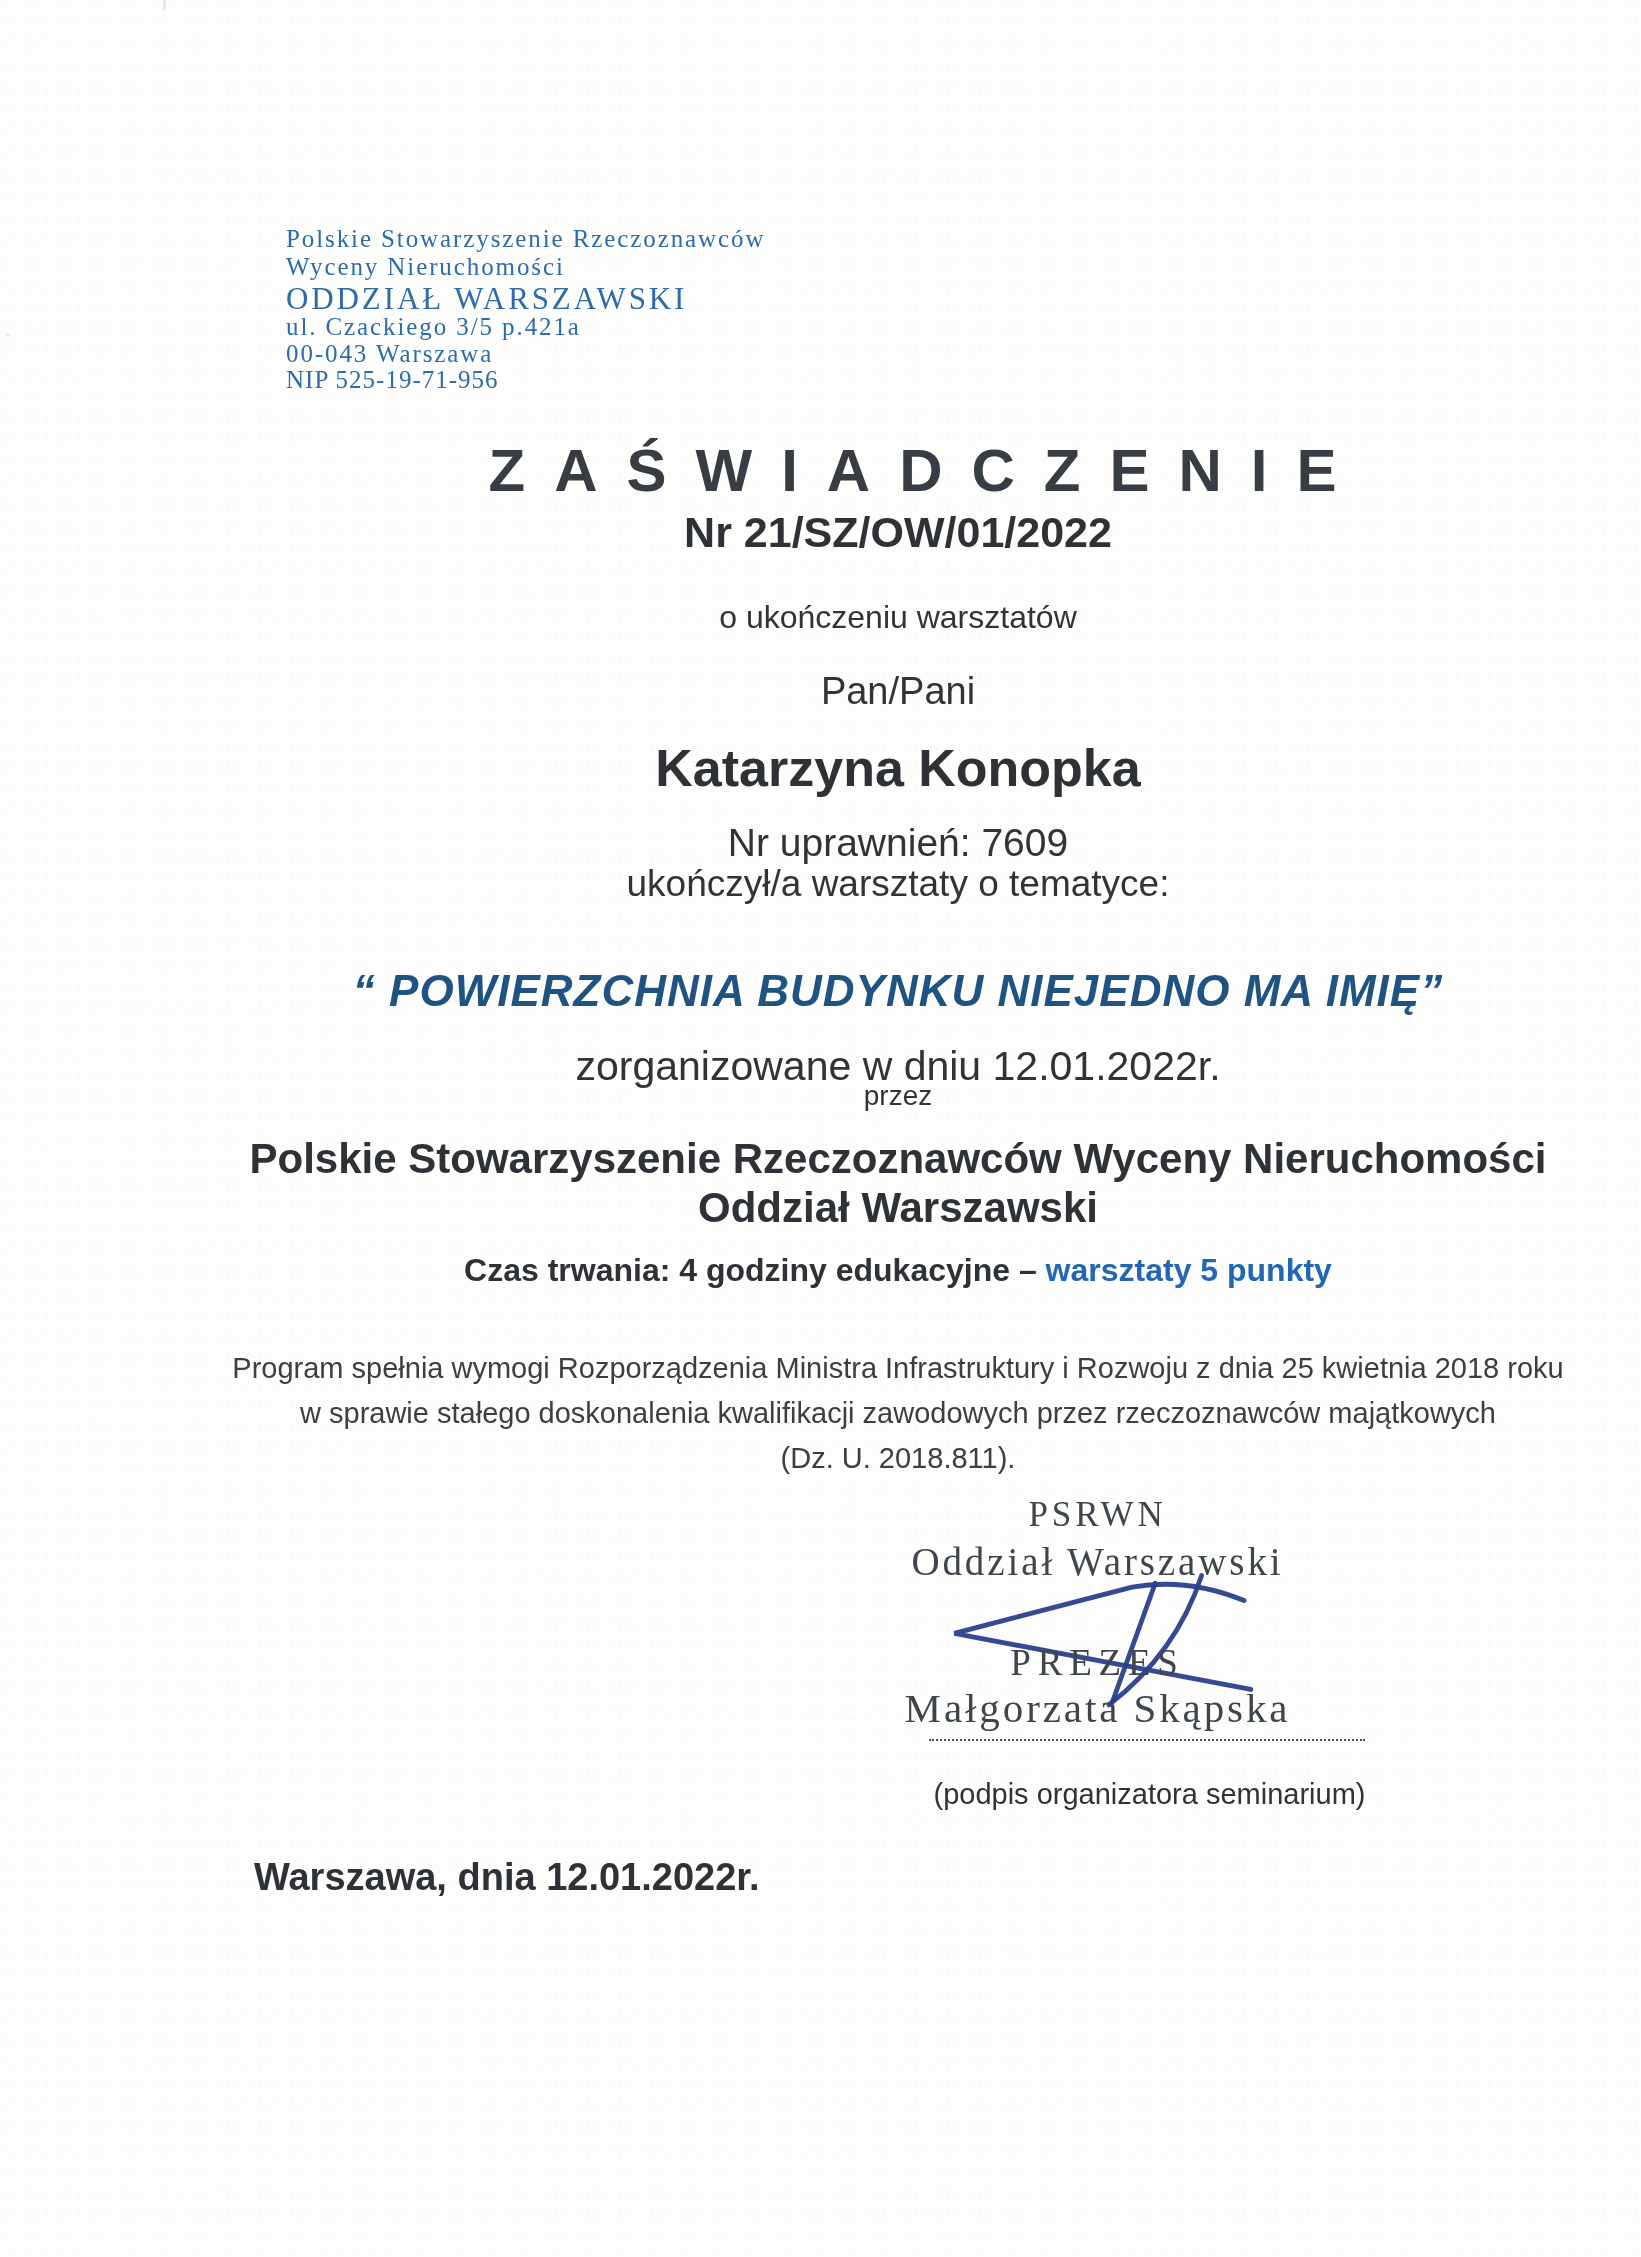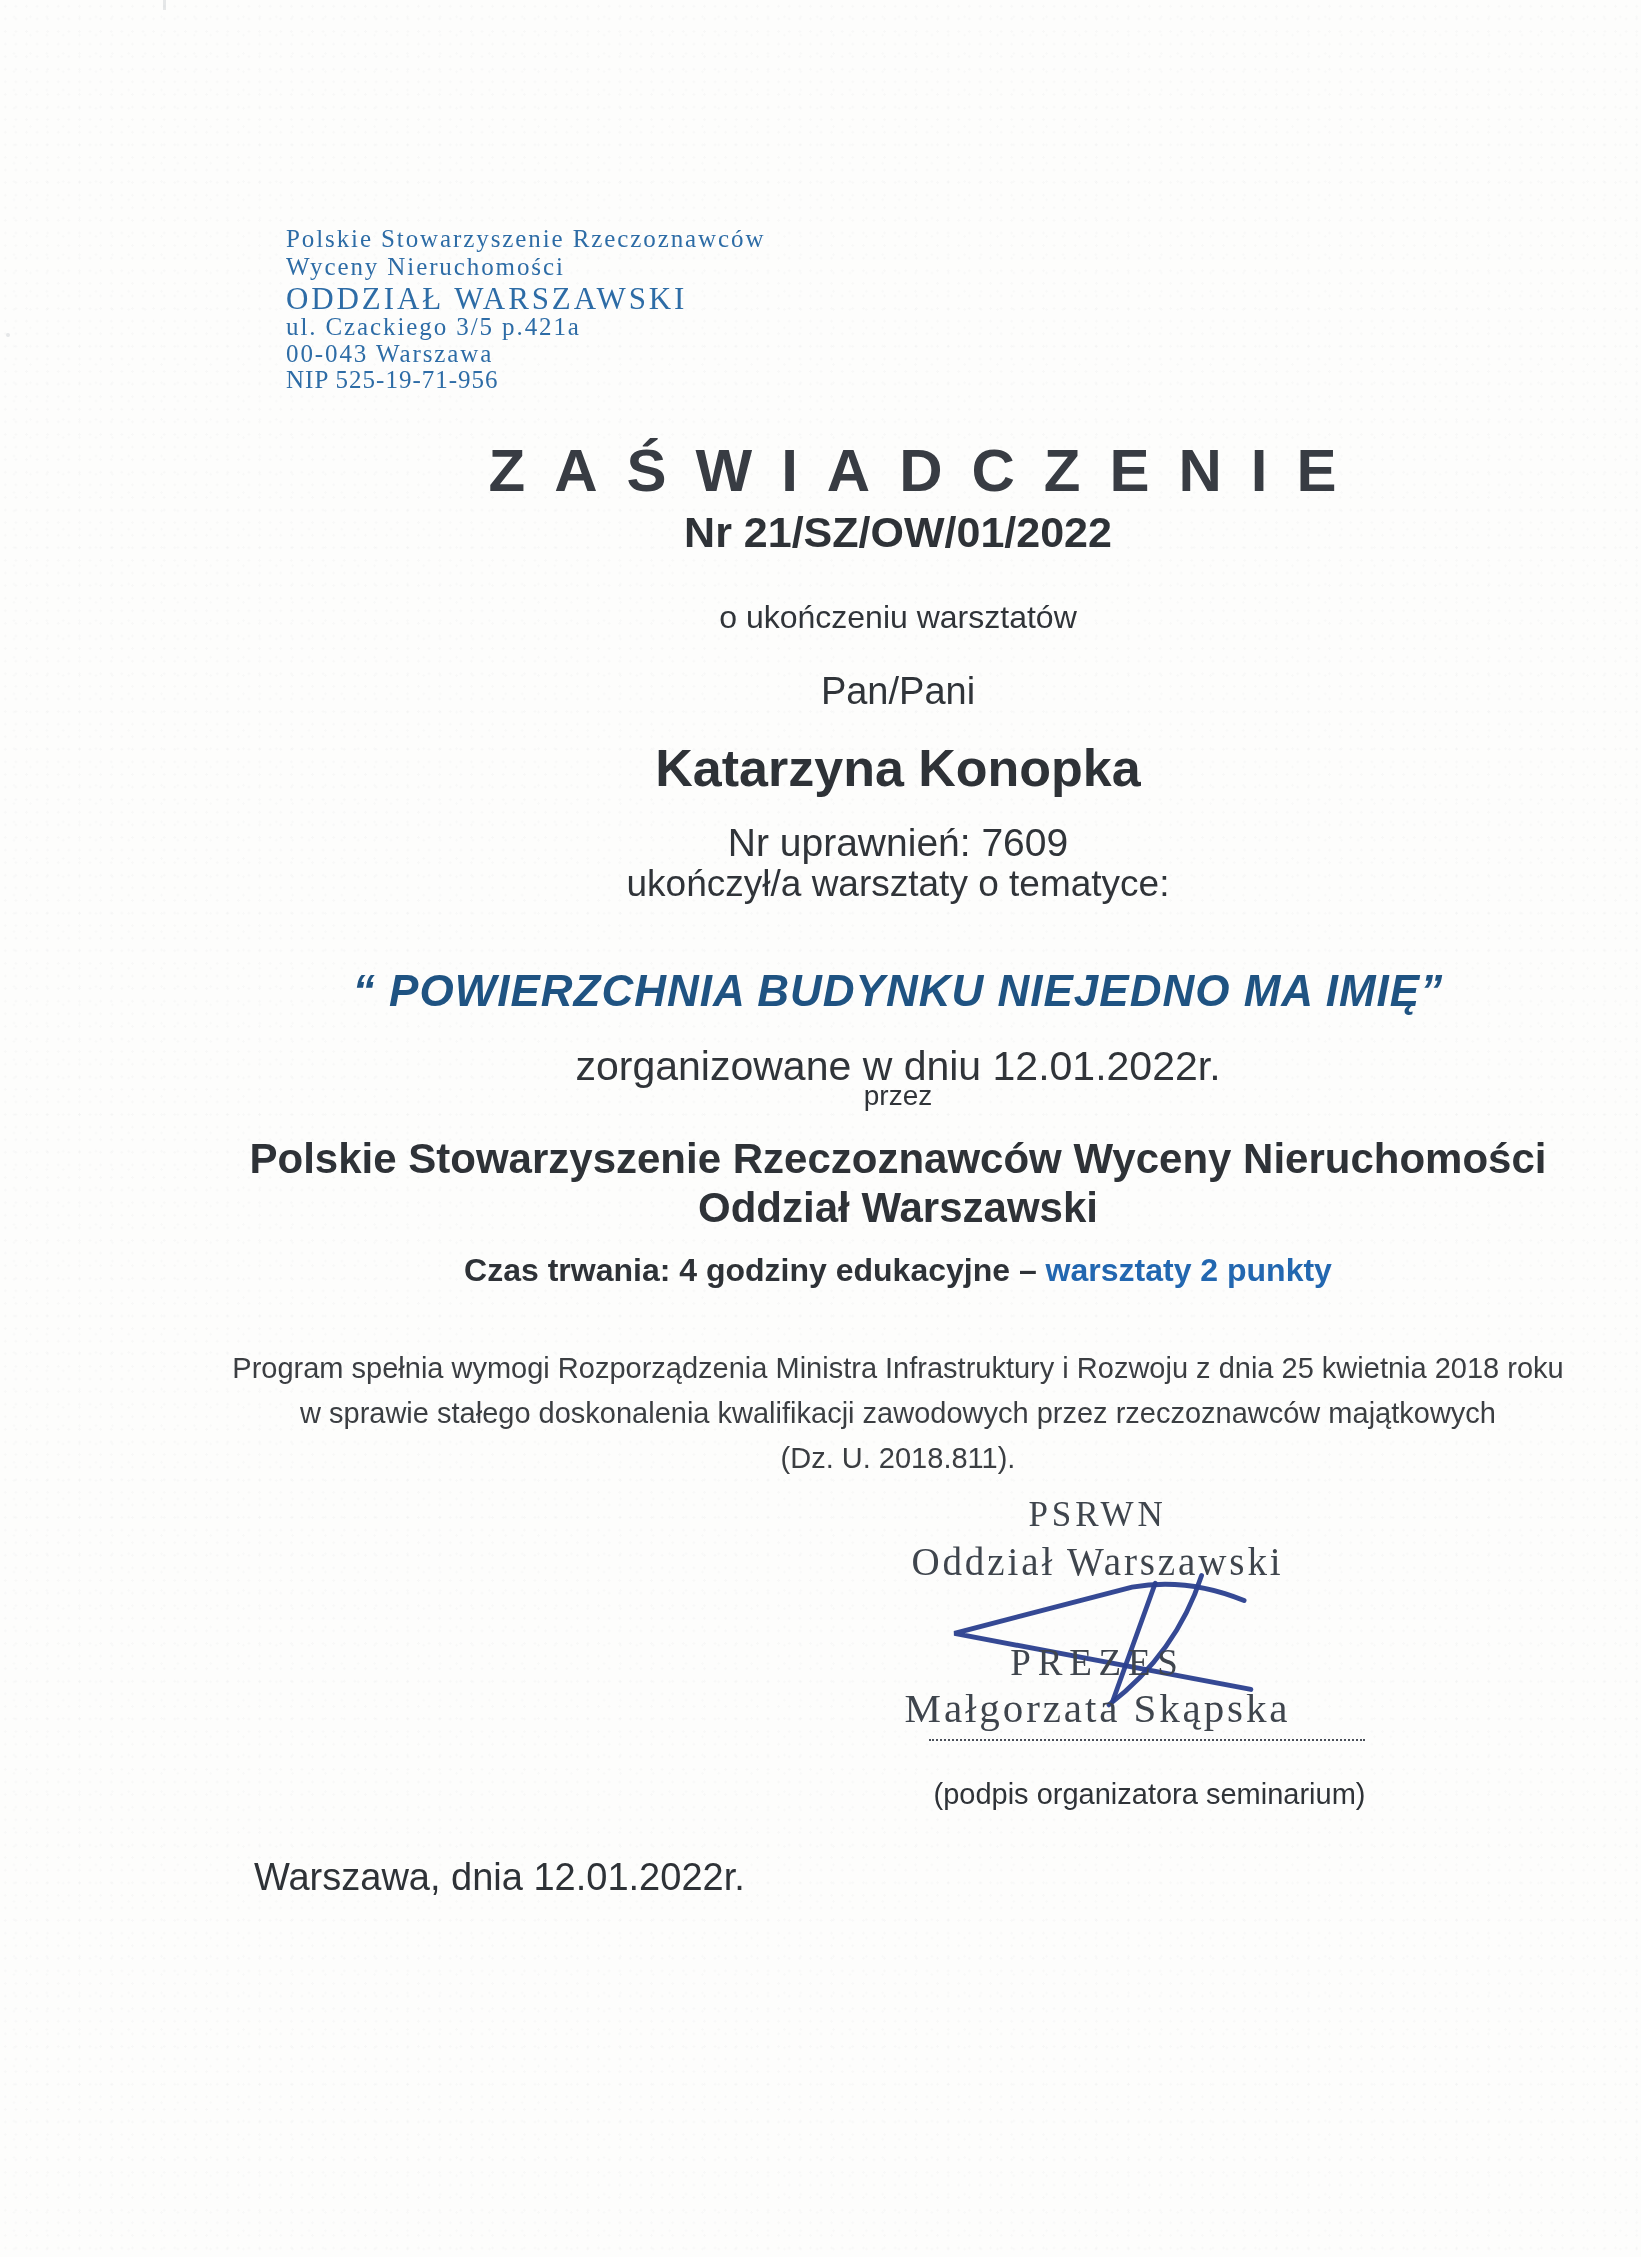--- a/index.html
+++ b/index.html
@@ -69,21 +69,21 @@
     position:absolute; left:929px; top:1739px; width:436px; height:0;
     border-top:2.9px dotted #4a5059;
   }
   .sig-caption {
     position:absolute; left:908px; width:483px; top:1778px;
     text-align:center; font-size:29px; color:#2f3338;
     font-family:"Liberation Sans", sans-serif;
   }
   .date-line {
     position:absolute; left:254px; top:1856px; width:676px;
-    text-align:left; font-size:38px; color:#2e3237;
+    text-align:left; font-size:38px; color:#2e3237;font-weight:bold;
   }
   .signature-svg { position:absolute; left:908px; top:1556px; }
   .artifact { position:absolute; background:#b6bcc2; opacity:.35; }
 </style>
 </head>
 <body>
 
 <div class="page">
 
   <div class="lh" style="top:225px">Polskie Stowarzyszenie Rzeczoznawców</div>
@@ -101,21 +101,21 @@
   <div class="ln recipient-name">Katarzyna Konopka</div>
   <div class="ln license">Nr uprawnień: 7609</div>
   <div class="ln completion">ukończył/a warsztaty o tematyce:</div>
 
   <div class="ln topic">“ POWIERZCHNIA BUDYNKU NIEJEDNO MA IMIĘ”</div>
   <div class="ln organized">zorganizowane w dniu 12.01.2022r.</div>
   <div class="ln by">przez</div>
   <div class="ln org1">Polskie Stowarzyszenie Rzeczoznawców Wyceny Nieruchomości</div>
   <div class="ln org2">Oddział Warszawski</div>
 
-  <div class="ln duration"><span>Czas trwania: 4 godziny edukacyjne – </span><span class="hl">warsztaty 2 punkty</span></div>
+  <div class="ln duration"><span>Czas trwania: 4 godziny edukacyjne – </span><span class="hl">warsztaty 5 punkty</span></div>
 
   <div class="ln prog prog1">Program spełnia wymogi Rozporządzenia Ministra Infrastruktury i Rozwoju z dnia 25 kwietnia 2018 roku</div>
   <div class="ln prog prog2">w sprawie stałego doskonalenia kwalifikacji zawodowych przez rzeczoznawców majątkowych</div>
   <div class="ln prog prog3">(Dz. U. 2018.811).</div>
 
   <div class="sig sig-org">PSRWN</div>
   <div class="sig sig-branch">Oddział Warszawski</div>
 
   <svg class="signature-svg" width="367" height="179" viewBox="0 0 380 185" fill="none">
     <path d="M 348 46 Q 290 22 232 32 L 48 80 L 355 138" stroke="#2a3f8e" stroke-width="5" stroke-linecap="round" stroke-linejoin="miter" fill="none" opacity="0.95"></path>

